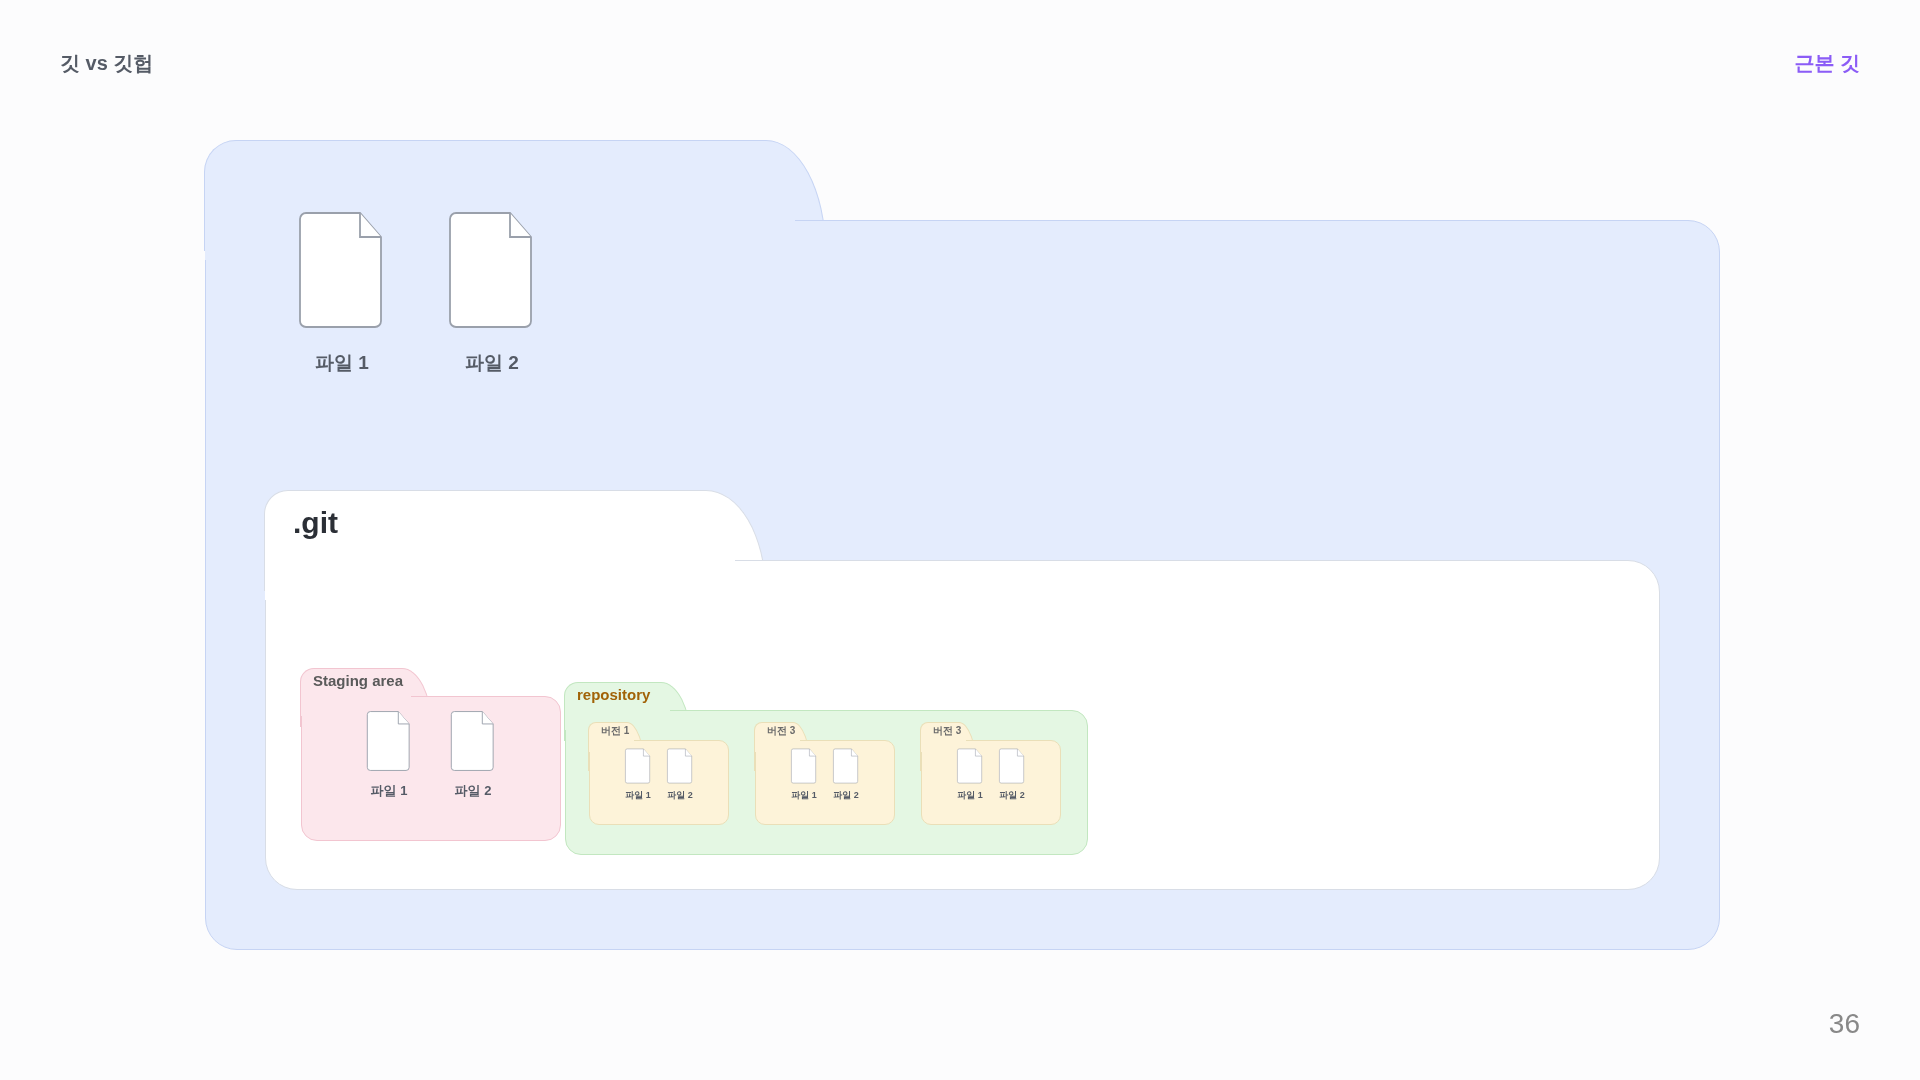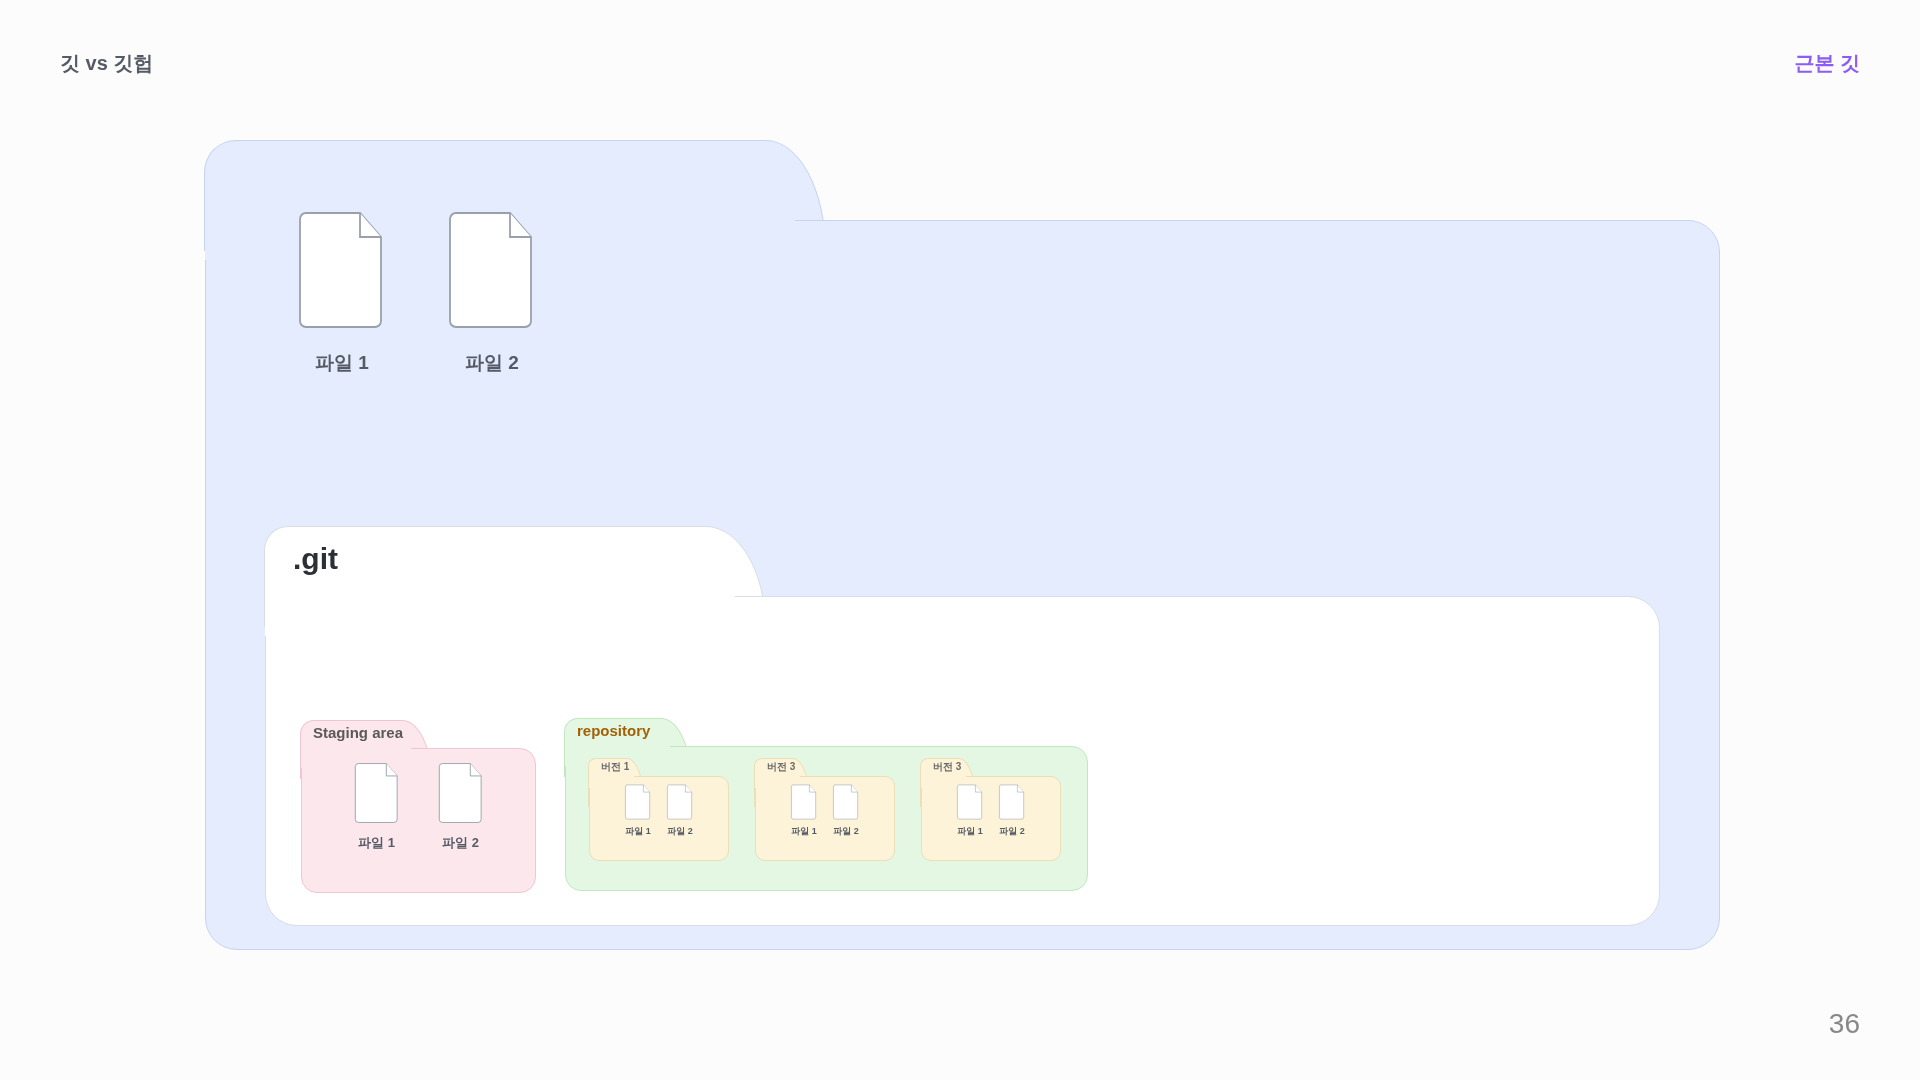--- a/index.html
+++ b/index.html
@@ -89,38 +89,37 @@
   .gitfolder {
     --folder-bg: #ffffff;
     --folder-border: #d8dde6;
     --tab-w: 500px;
     --tab-h: 70px;
     position: absolute;
     top: 340px;
     left: 60px;
     width: 1395px;
     height: 330px;
-    margin-top: 36px;
   }
   .gitfolder .folder-label {
     top: -54px; left: 28px;
     font-size: 30px; font-weight: 700;
     color: #2b2f36;
   }
 
   
   .staging {
     --folder-bg: #fce7ec;
     --folder-border: #f2c5d0;
     --tab-w: 130px;
     --tab-h: 28px;
     position: absolute;
-    top: 152px;
+    top: 136px;
     left: 36px;
-    width: 235px;
+    width: 260px;
     height: 145px;
   }
   .staging::before { border-top-left-radius: 14px; border-top-right-radius: 30px 100%; }
   .staging::after { width: 110px; height: 20px; }
   .staging .folder-body { border-radius: 16px; border-top-left-radius: 0; }
   .staging .folder-label {
     top: -24px; left: 12px;
     font-size: 15px; font-weight: 600;
     color: #5a5a5a;
   }

